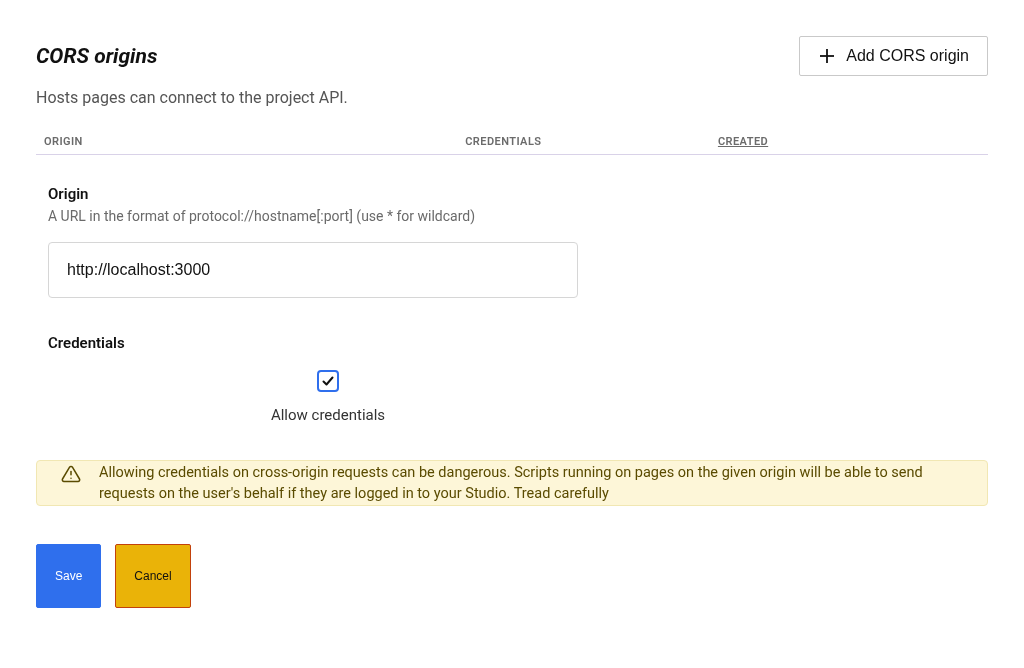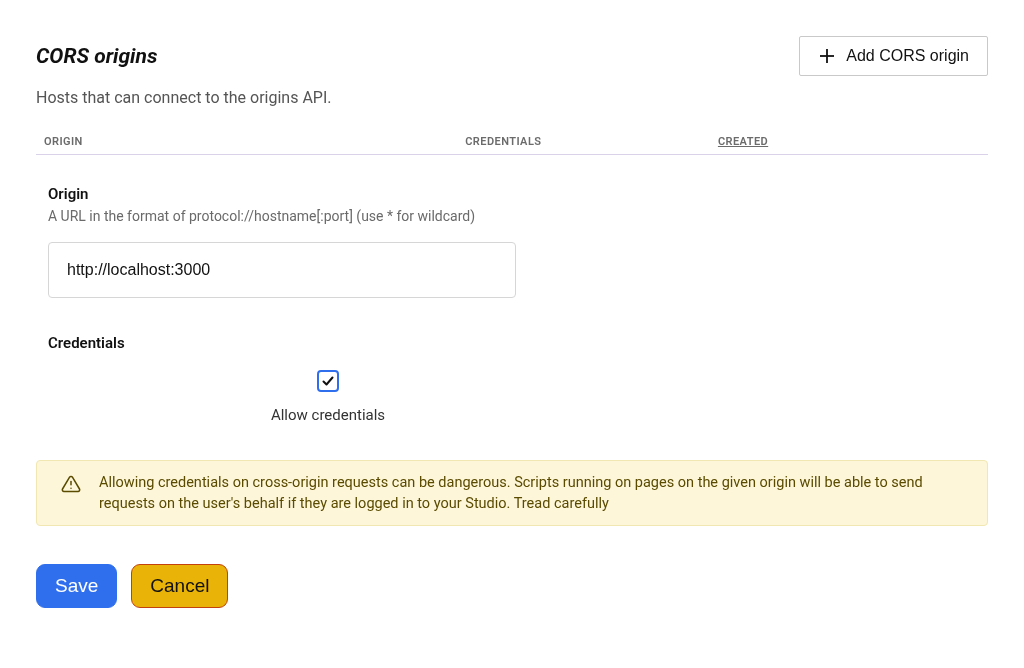--- a/index.html
+++ b/index.html
@@ -65,21 +65,21 @@
       font-weight: 600;
       color: #111;
     }
     .f-help {
       margin-top: 5px;
       font-size: 14px;
       color: #6a6a6a;
     }
     .origin-input {
       margin-top: 18px;
-      width: 468px;
+      width: 530px;
       height: 56px;
       border: 1px solid #d6d6d6;
       border-radius: 4px;
       padding: 0 18px;
       font-size: 16px;
       color: #111;
       outline: none;
     }
     .cred-section {
       margin-top: 36px;
@@ -111,38 +111,38 @@
     .alert {
       margin-top: 36px;
       margin-left: -12px;
       margin-right: -12px;
       display: flex;
       gap: 18px;
       align-items: flex-start;
       background: #fdf6d8;
       border: 1px solid #f1e7b3;
       border-radius: 4px;
-      padding: 11px 24px;
+      padding: 1px 24px;
     }
     .alert-icon { flex-shrink: 0; margin-top: 2px; color: #5a4b00; }
     .alert-text {
       font-size: 14.5px;
       line-height: 1.45;
       color: #5a4b00;
     }
     .actions {
       display: flex;
       gap: 14px;
       margin-top: 38px;
       margin-left: -12px;
     }
     .btn {
-      padding: 10px 18px;
-      font-size: 19px;
-      border-radius: 9px;
+      padding: 24px 18px;
+      font-size: 12px;
+      border-radius: 2px;
       cursor: pointer;
     }
     .btn-primary {
       background: #2f6fed;
       color: #fff;
       border: 1px solid #2f6fed;
     }
     .btn-secondary {
       background: #eab308;
       color: #111;
@@ -158,21 +158,21 @@
     <span>
       <svg width="18" height="18" viewBox="0 0 18 18" fill="none" stroke="#111" stroke-width="1.8">
           <line x1="9" y1="2" x2="9" y2="16"></line>
           <line x1="2" y1="9" x2="16" y2="9"></line>
         </svg>
     </span>
     <span>Add CORS origin</span>
   </button>
 </div>
 
-<p class="subtitle">Hosts that can connect to the origins API.</p>
+<p class="subtitle">Hosts pages can connect to the project API.</p>
 
 <div class="table-head">
   <div class="col-origin">ORIGIN</div>
   <div class="col-cred">CREDENTIALS</div>
   <div class="col-created">CREATED</div>
 </div>
 
 <div class="form">
   <div>
     <div class="f-label">Origin</div>

